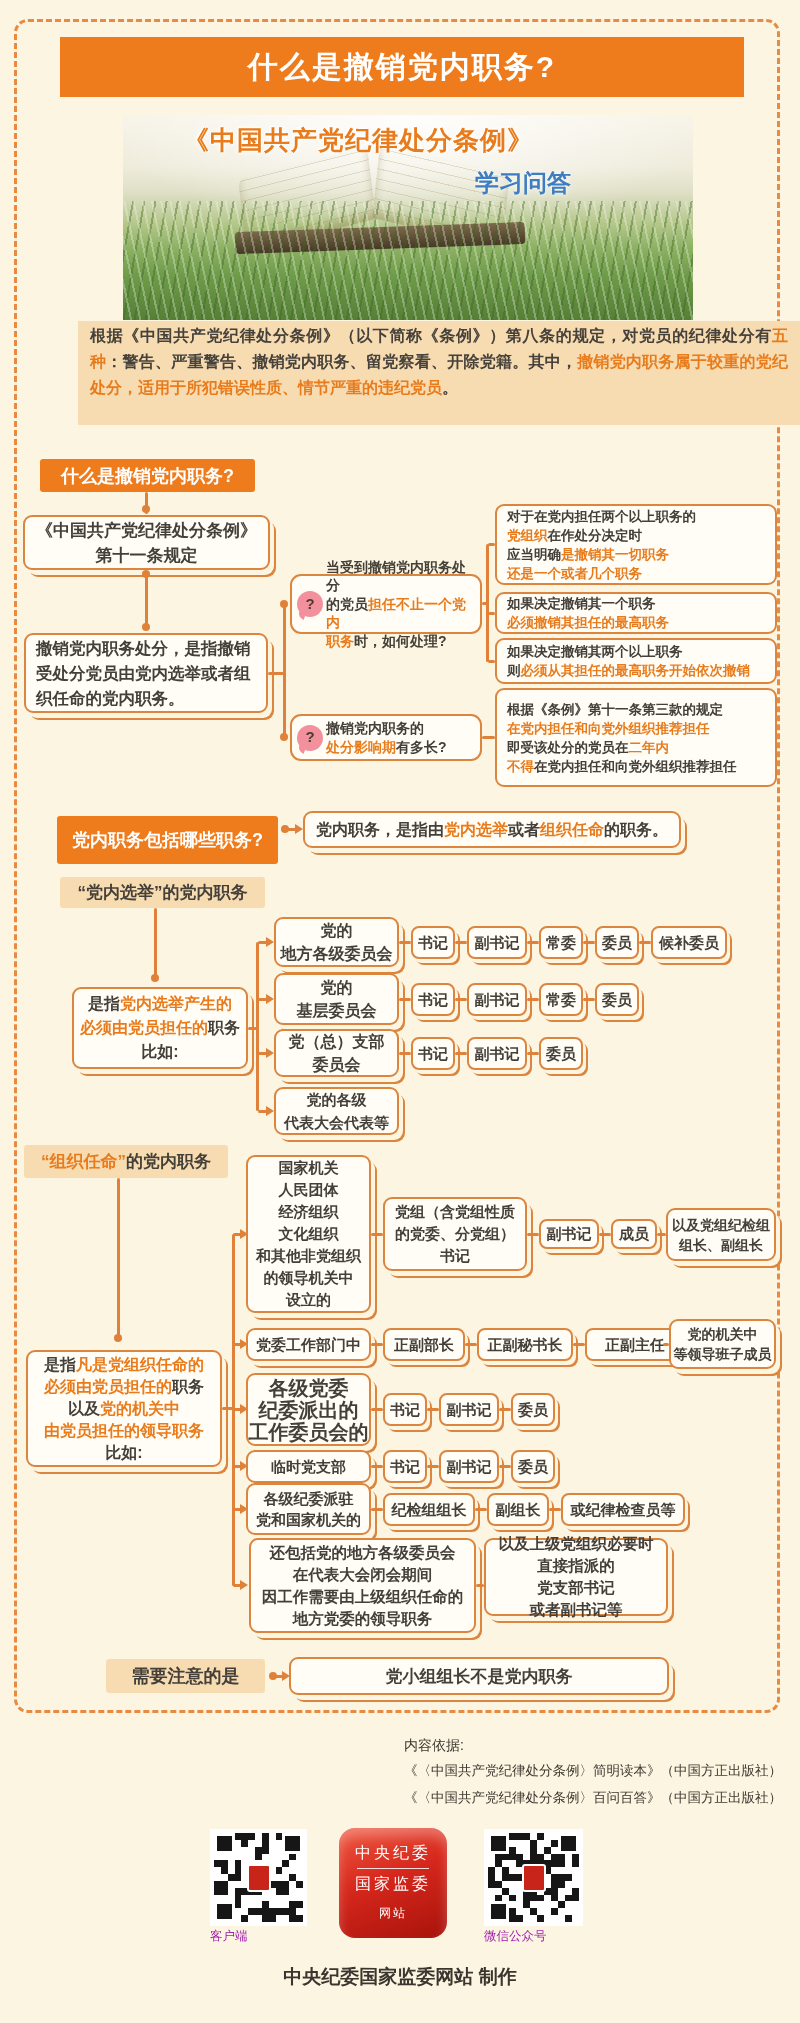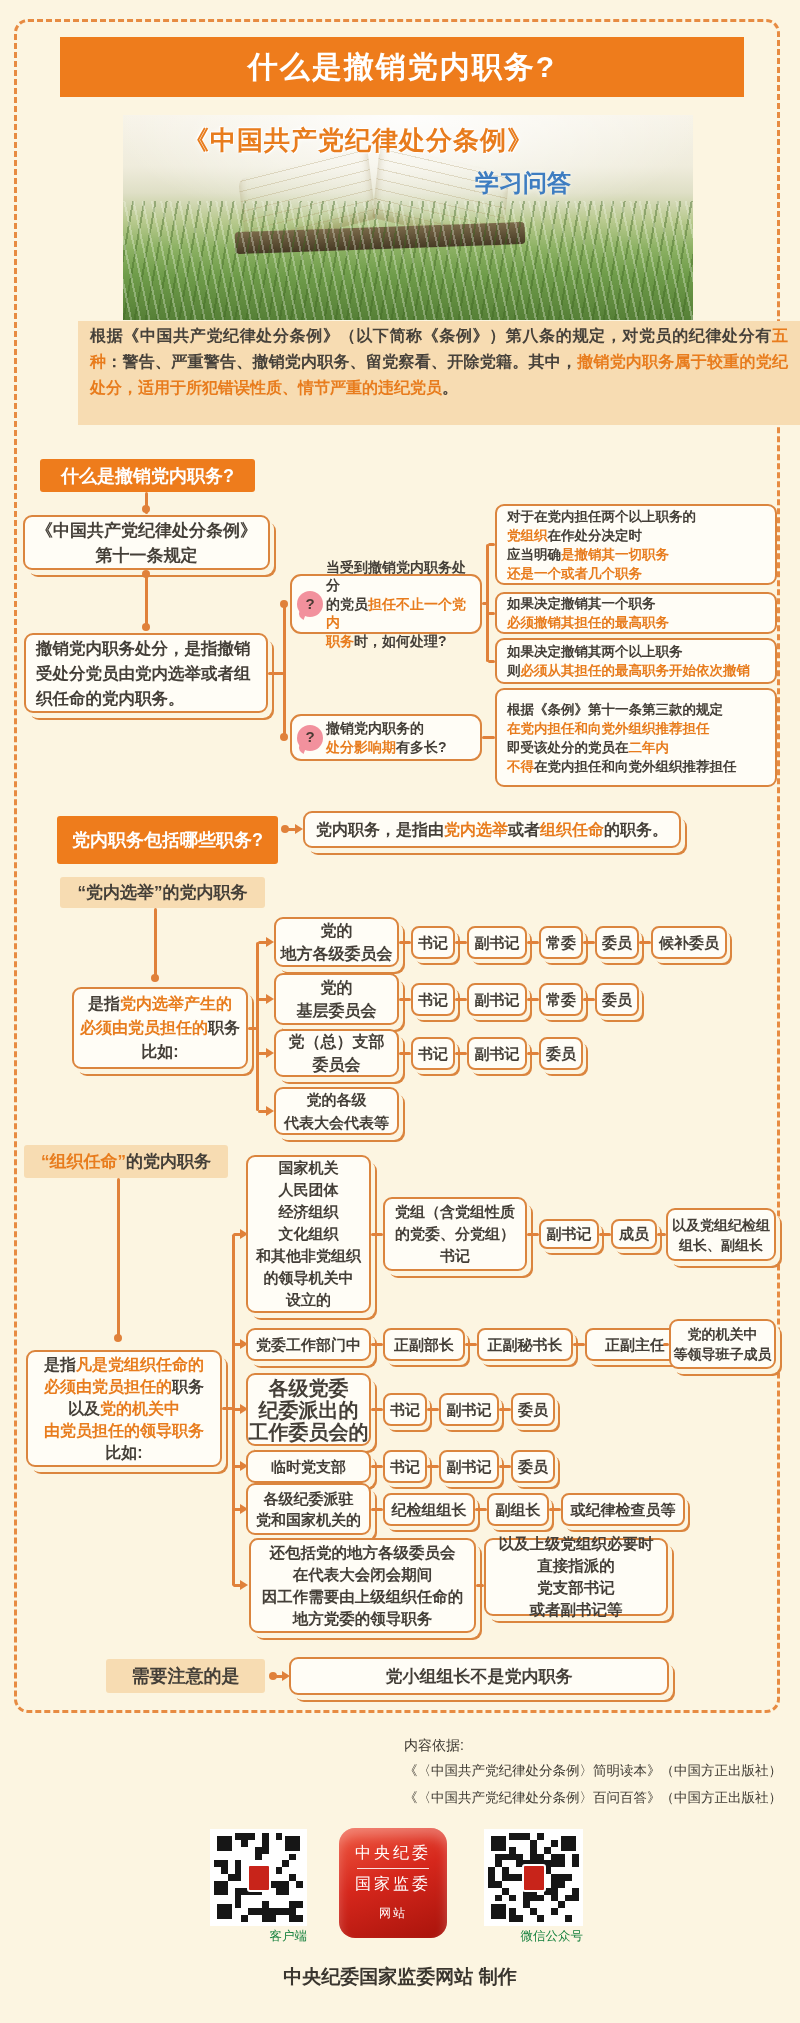--- a/index.html
+++ b/index.html
@@ -31,21 +31,21 @@
 .dot{position:absolute;width:8px;height:8px;border-radius:50%;background:#e0813a}
 .tri{position:absolute;width:0;height:0;border:5px solid transparent;border-left:8px solid #e0813a;border-right:0}
 .bl{width:100%}
 .ftxt{position:absolute;font-size:13.5px;color:#3c3831}
 .qr{position:absolute;background:#fff;padding:3px}
 .qr-grid{position:absolute;inset:4px;display:grid;grid-template-columns:repeat(13,1fr);grid-template-rows:repeat(13,1fr)}
 .qr-grid i.b{background:#161616}
 .fp{position:absolute;width:21px;height:21px;background:#161616;box-shadow:inset 0 0 0 3px #fff,inset 0 0 0 7px #161616}
 .fp.tl{left:4px;top:4px}.fp.tr{right:4px;top:4px}.fp.bl{left:4px;bottom:4px}
 .qr-logo{position:absolute;left:50%;top:50%;transform:translate(-50%,-50%);width:24px;height:28px;background:#c8241a;border:2px solid #fff;border-radius:3px}
-.qrlabel{position:absolute;font-size:12.5px;color:#15803d;text-align:right}
+.qrlabel{position:absolute;font-size:12.5px;color:#a21caf;text-align:left}
 .redbadge{position:absolute;background:linear-gradient(160deg,#ef5840 0%,#d6271c 45%,#a8130b 100%);border-radius:16px;color:#fff;text-align:center;font-family:"DejaVu Serif","Liberation Serif",serif;padding-top:13px;box-shadow:inset 0 8px 12px rgba(255,255,255,.28)}
 .rb-l{font-size:16px;letter-spacing:3px;line-height:24px}
 .rb-div{display:block;width:72px;height:1px;background:rgba(255,255,255,.85);margin:3px auto}
 .rb-s{font-size:12px;margin-top:9px;letter-spacing:2px}
 .credit{position:absolute;left:0;width:800px;text-align:center;font-size:19px;font-weight:700;color:#3a362f}
 </style>
 </head>
 <body>
 
 <div class="frame" style="left:14px;top:19px;width:766px;height:1694px"></div>

